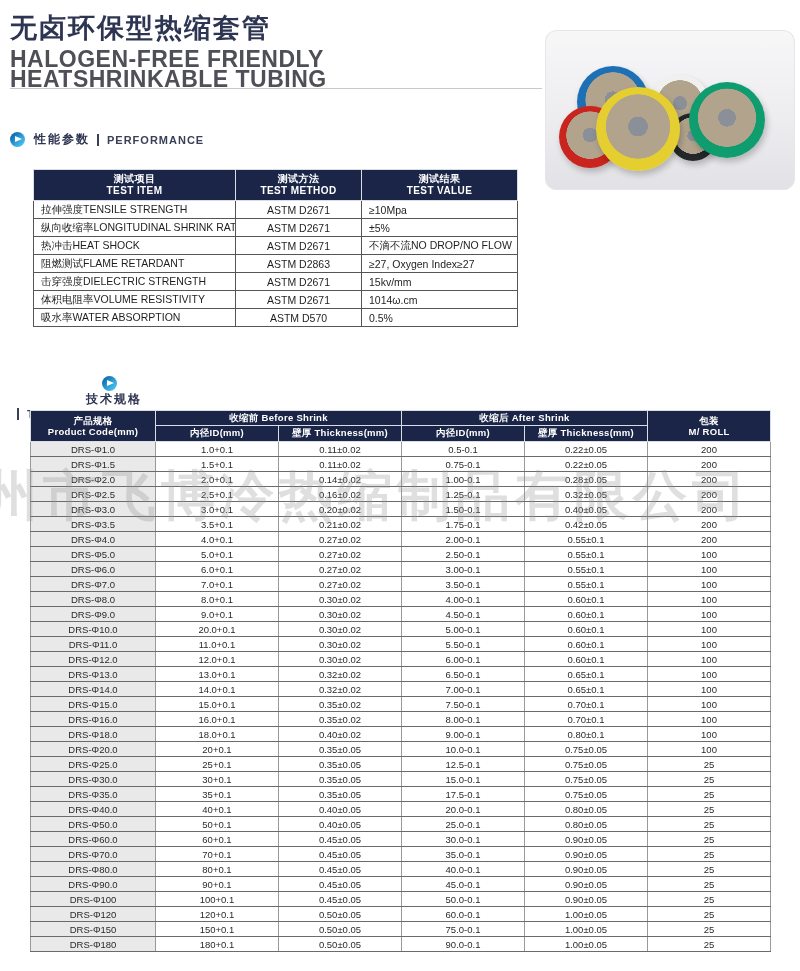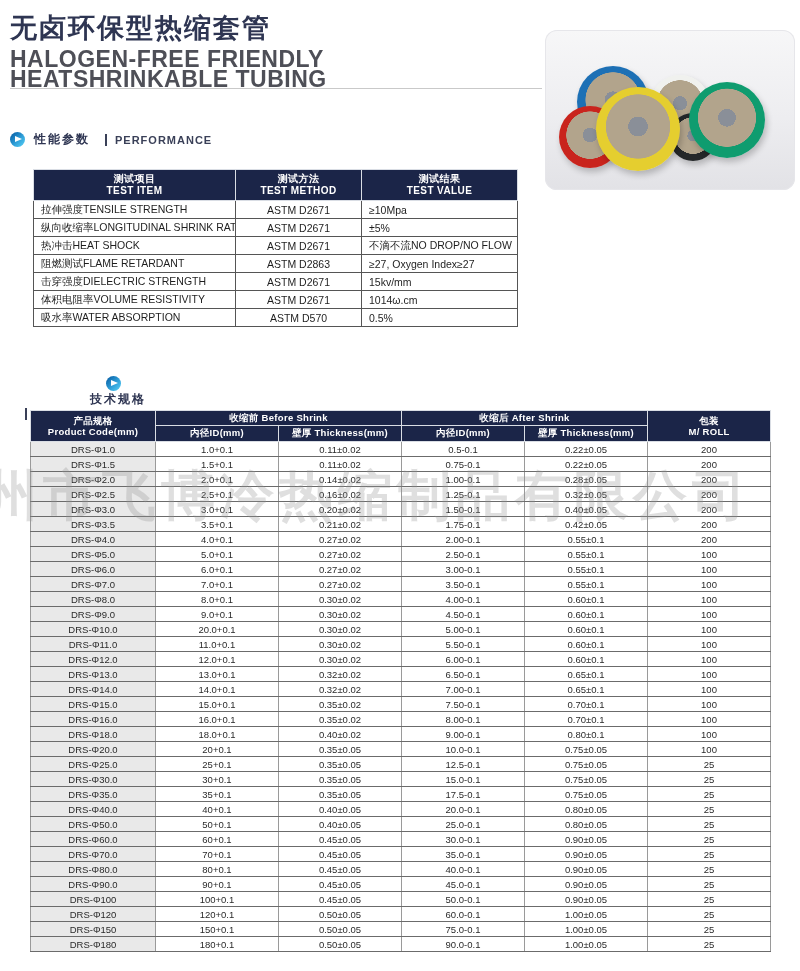--- a/index.html
+++ b/index.html
@@ -23,21 +23,21 @@
   .roll{position:absolute;border-radius:50%;box-shadow:2px 4px 6px rgba(0,0,0,0.22);}
 
   
   .section-head{position:absolute;display:flex;align-items:center;}
   .arrow-icon{width:15px;height:15px;border-radius:50%;flex:0 0 15px;position:relative;
     background:linear-gradient(135deg,#0a63a9 10%,#2f9fd8 55%,#55cdf4 95%);}
   .arrow-glyph{position:absolute;left:5px;top:4px;width:0;height:0;
     border-left:7px solid #fff;border-top:3.5px solid transparent;border-bottom:3.5px solid transparent;}
   .section-title-cn{font-size:12px;font-weight:bold;color:#2e3552;letter-spacing:2px;margin-left:9px;}
   .section-title-en{font-size:11px;font-weight:bold;color:#3a4058;letter-spacing:1px;
-    border-left:2px solid #3a4058;padding-left:8px;margin-left:15px;align-self:flex-end;margin-bottom:2px;}
+    border-left:2px solid #3a4058;padding-left:8px;margin-left:7px;align-self:flex-end;margin-bottom:2px;}
 
   
   #perf-table{position:absolute;left:33px;top:169px;width:484px;border-collapse:collapse;table-layout:fixed;}
   #perf-table th{background:#1b2548;color:#ffffff;font-size:10px;font-weight:bold;
     border:1px solid #d9dde4;height:30px;letter-spacing:0.4px;padding:0;}
   #perf-table th span{display:block;line-height:12px;}
   #perf-table td{border:1px solid #555;height:17px;font-size:10.5px;color:#1e1e1e;
     padding:0 7px;background:#fff;white-space:nowrap;overflow:hidden;}
   #perf-table td:nth-child(1){text-align:left;}
   #perf-table td:nth-child(2){text-align:center;}

